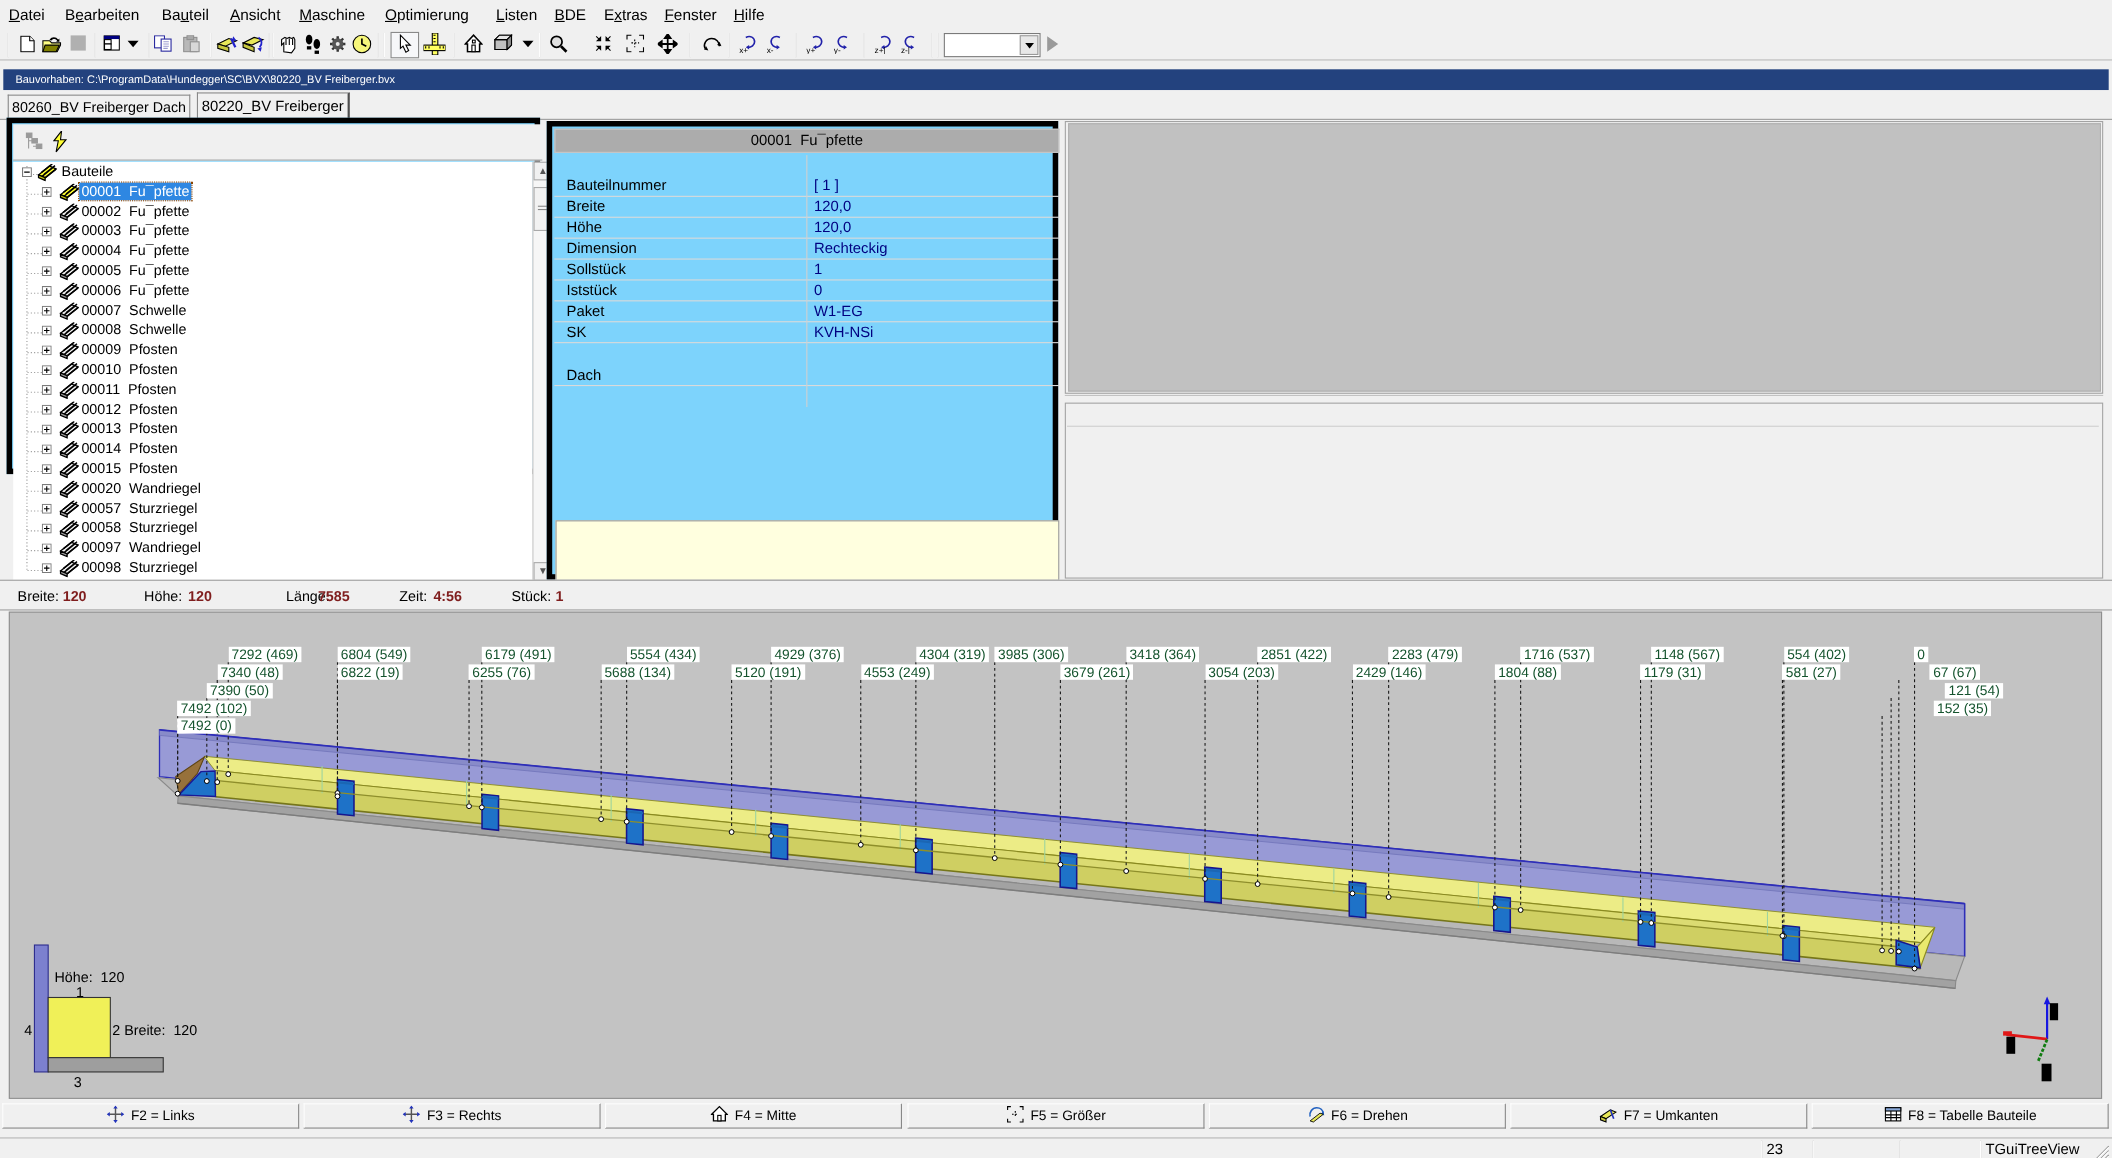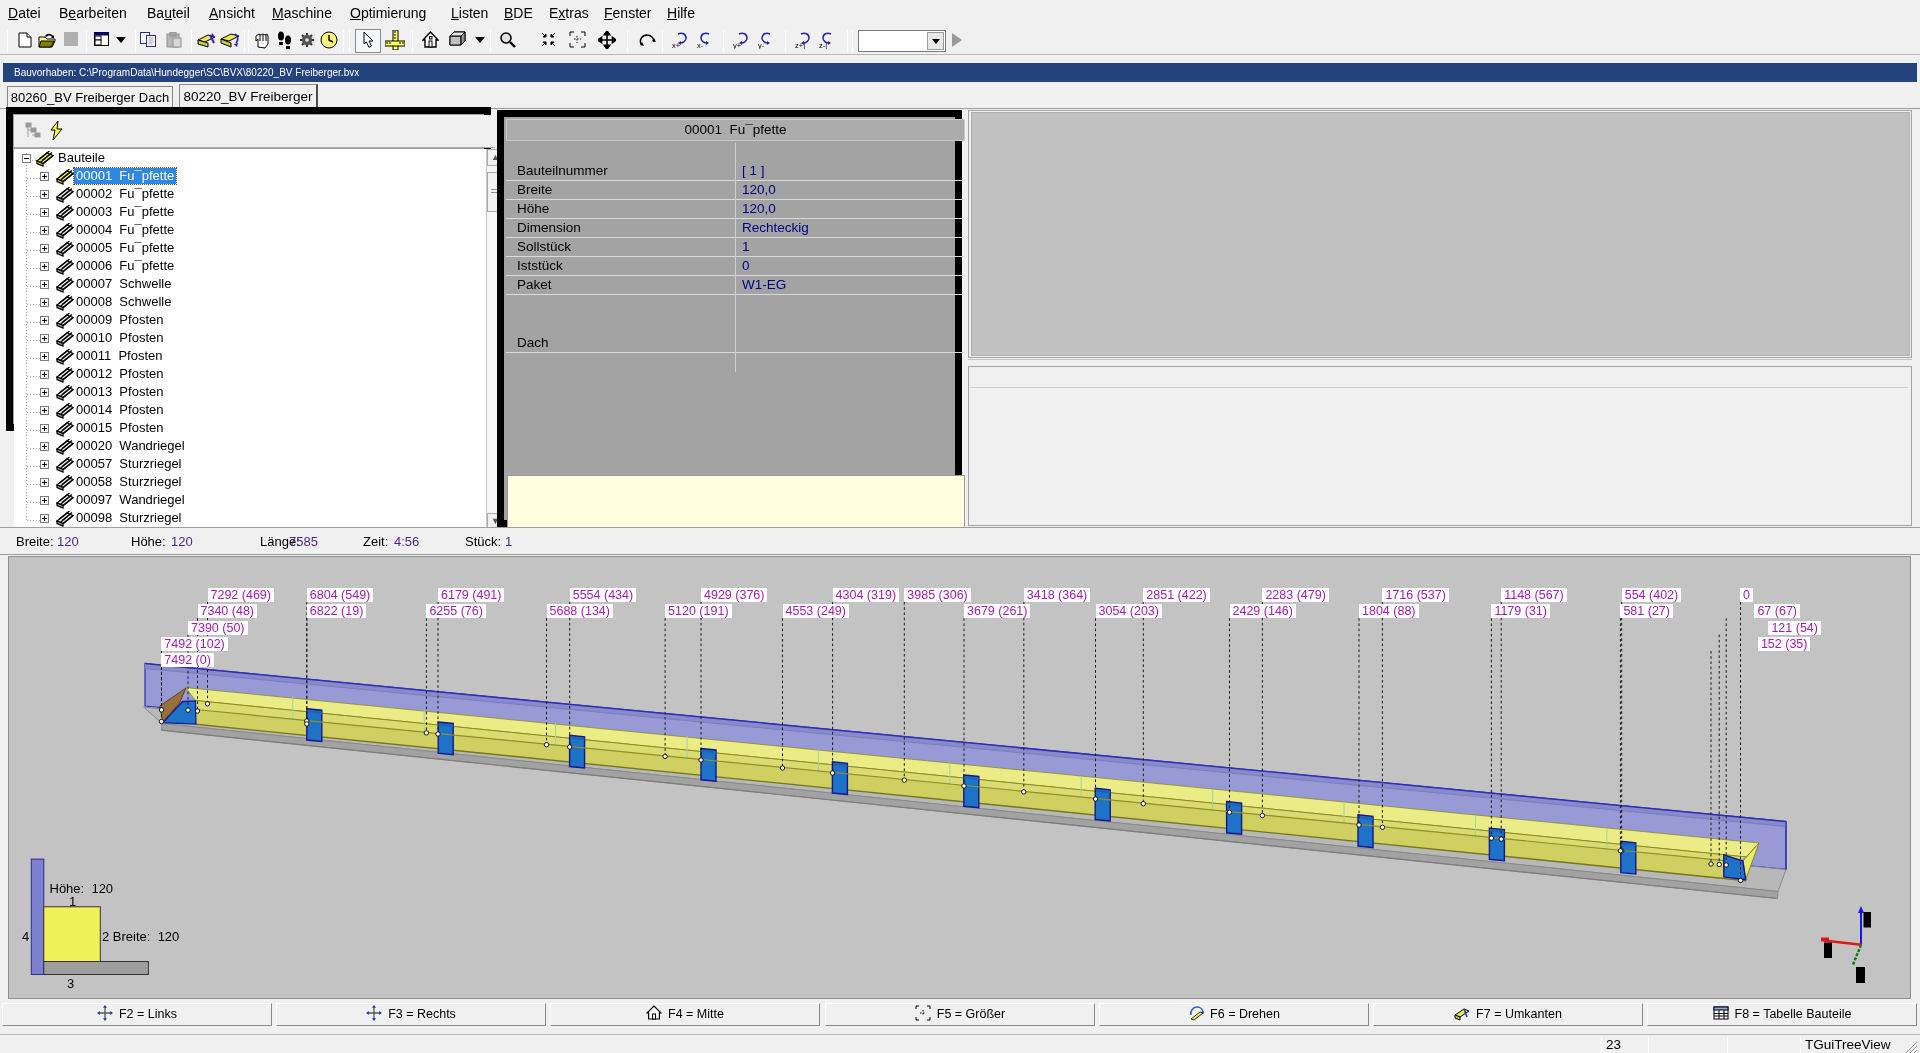--- a/index.html
+++ b/index.html
@@ -8,21 +8,21 @@
 .menu span{position:absolute;top:5px}
 .tbar{left:0;top:26px;width:1920px;height:29px;background:#f0f0f0;border-bottom:1px solid #b9b9b9;}
 .sep{position:absolute;top:4px;width:1px;height:22px;background:#b8b8b8;border-right:1px solid #fdfdfd}
 .ttl{left:3px;top:63px;width:1914px;height:19px;background:#23427e;color:#fff;font-size:10px;line-height:19px;padding-left:11px}
 .tabs{left:0;top:82px;width:1920px;height:27px;background:#f0f0f0}
 .tab1{position:absolute;left:7px;top:4px;width:166px;height:22px;border:1px solid #898989;border-bottom:none;
  background:#f0f0f0;text-align:center;font-size:13px;line-height:21px;color:#000}
 .tab2{position:absolute;left:179px;top:2px;width:139px;height:25px;border:1px solid #898989;border-bottom:none;
  border-right:2px solid #4d4d4d;background:#f0f0f0;text-align:center;font-size:13.5px;line-height:23px;color:#000}
 .tabline{position:absolute;left:0;top:26px;width:1920px;height:1px;background:#9b9b9b}
-.panel{background:#a3a3a3;border:7px solid #000000}
+.panel{background:#7dd3fc;border:5px solid #000000}
 .tree{left:6px;top:107px;width:485px;height:324px}
 .treetb{position:absolute;left:1px;top:1px;width:481px;height:33px;background:#f0f0f0;border-bottom:1px solid #a8a8a8}
 .treebody{position:absolute;left:1px;top:35px;width:472px;height:383px;background:#fff;overflow:hidden}
 .titem{position:absolute;font-size:13px;color:#000;white-space:pre}
 .psel{background:#2e87e2;color:#fff;outline:1px dotted #8a4400}
 .sbar{position:absolute;left:473px;top:35px;width:17px;height:383px;background:#f6f6f6;border-left:1px solid #c8c8c8}
 .sbtn{position:absolute;left:0px;width:17px;height:17px;background:#f0f0f0;border:1px solid #a9a9a9;color:#555;
  font-size:9px;text-align:center;line-height:15px}
 .thumb{position:absolute;left:0px;top:23px;width:17px;height:40px;background:#f2f2f2;border:1px solid #a9a9a9}
 .prop{left:497px;top:110px;width:465px;height:417px}
@@ -31,24 +31,24 @@
 .prow{position:absolute;left:2px;width:459px;height:19px;border-bottom:1px solid #dadada;font-size:13.5px;line-height:18px}
 .plab{position:absolute;left:11px;top:0;color:#000}
 .pval{position:absolute;left:236px;top:0;color:#000080}
 .pdiv{position:absolute;left:231px;width:1px;background:#d0d0d0}
 .memo{position:absolute;left:3px;top:358px;width:458px;height:55px;background:#ffffdf;border:1px solid #9a9a9a}
 .rcol1{left:968px;top:110px;width:944px;height:248px;background:#f0f0f0;border:1px solid #a3a3a3}
 .rgray{position:absolute;left:2px;top:1px;width:939px;height:244px;background:#c1c1c1;border:1px solid #b0b0b0}
 .rcol2{left:968px;top:366px;width:944px;height:160px;background:#f0f0f0;border:1px solid #a3a3a3}
 .sstrip{left:0;top:527px;width:1920px;height:28px;background:#f0f0f0;border-top:1px solid #9e9e9e;border-bottom:1px solid #9e9e9e;
  font-size:13px;color:#000}
-.sstrip b{font-weight:normal;color:#4c1d95}
+.sstrip b{font-weight:bold;color:#7f1d1d}
 .sstrip span{position:absolute;top:6px}
 .view{left:8px;top:556px;width:1903px;height:443px;background:#c3c3c3;border:1px solid #8f8f8f}
-.mlabel{position:absolute;background:#fff;color:#a21caf;font-size:12.5px;line-height:14px;padding:0 3px;white-space:pre}
+.mlabel{position:absolute;background:#fff;color:#14532d;font-size:12.5px;line-height:14px;padding:0 3px;white-space:pre}
 .fbtn{position:absolute;top:1003px;height:23px;background:#f0f0f0;border:1px solid #888;
  border-top-color:#fdfdfd;border-left-color:#fdfdfd;font-size:12.5px;color:#000;text-align:center;line-height:21px}
 .stbar{left:0;top:1034px;width:1920px;height:19px;background:#f0f0f0;border-top:1px solid #b5b5b5;font-size:13.5px;color:#000}
 .stdiv{position:absolute;top:2px;width:1px;height:16px;background:#a6a6a6;border-right:1px solid #fff}
 u{text-decoration:underline}
 </style></head><body>
 
 <div class="a menu">
 <span style="left:8px"><u>D</u>atei</span>
 <span style="left:59px">B<u>e</u>arbeiten</span>
@@ -541,20 +541,24 @@
       <span class="plab">Sollstück</span>
       <span class="pval" style="">1</span>
     </div>
 <div class="prow" style="top:140.3px">
       <span class="plab">Iststück</span>
       <span class="pval" style="">0</span>
     </div>
 <div class="prow" style="top:159.3px">
       <span class="plab">Paket</span>
       <span class="pval" style="">W1-EG</span>
+    </div>
+<div class="prow" style="top:178.4px">
+      <span class="plab">SK</span>
+      <span class="pval" style="">KVH-NSi</span>
     </div>
 <div class="prow" style="top:216.5px">
       <span class="plab">Dach</span>
       <span class="pval" style=""></span>
     </div>
 <div class="pdiv" style="top:26.0px;height:229px"></div>
 <div class="memo"></div>
 </div>
 <div class="a rcol1">
     <div class="rgray"></div>

